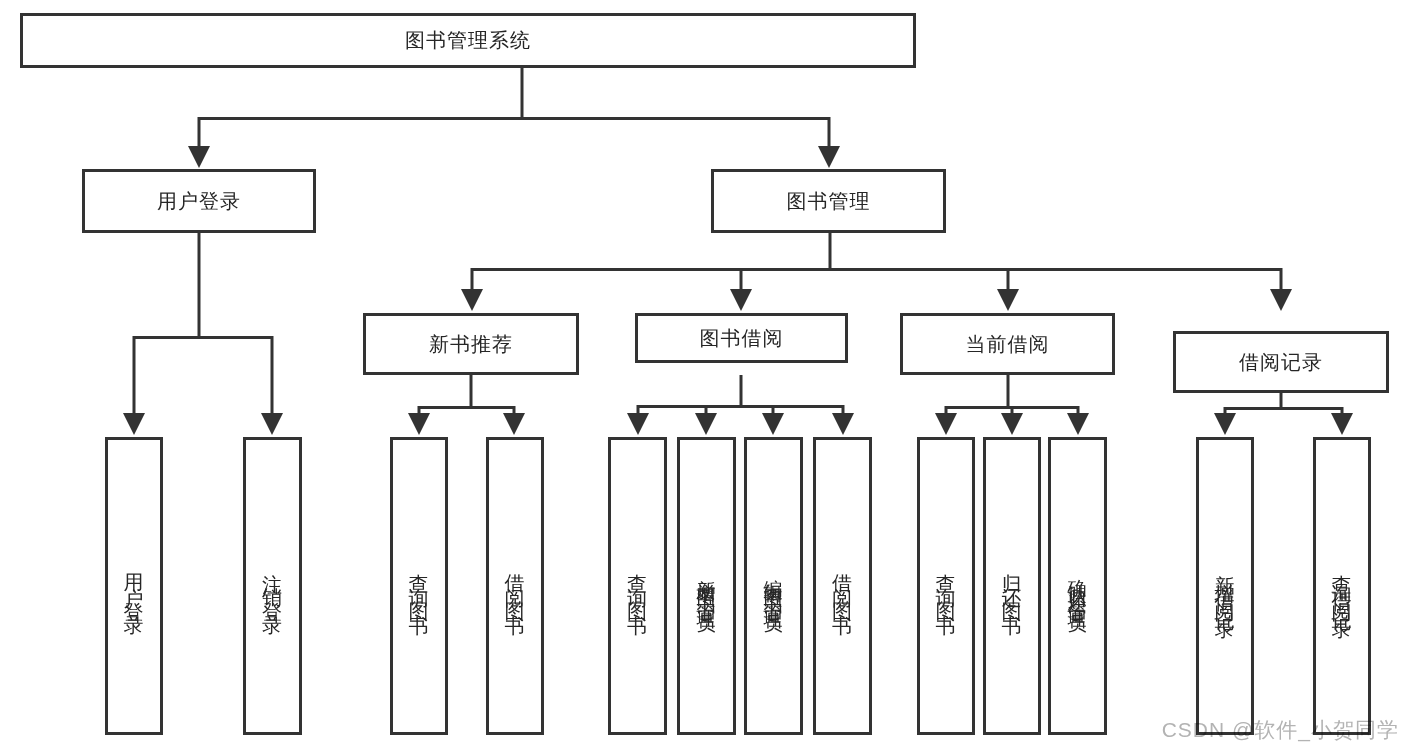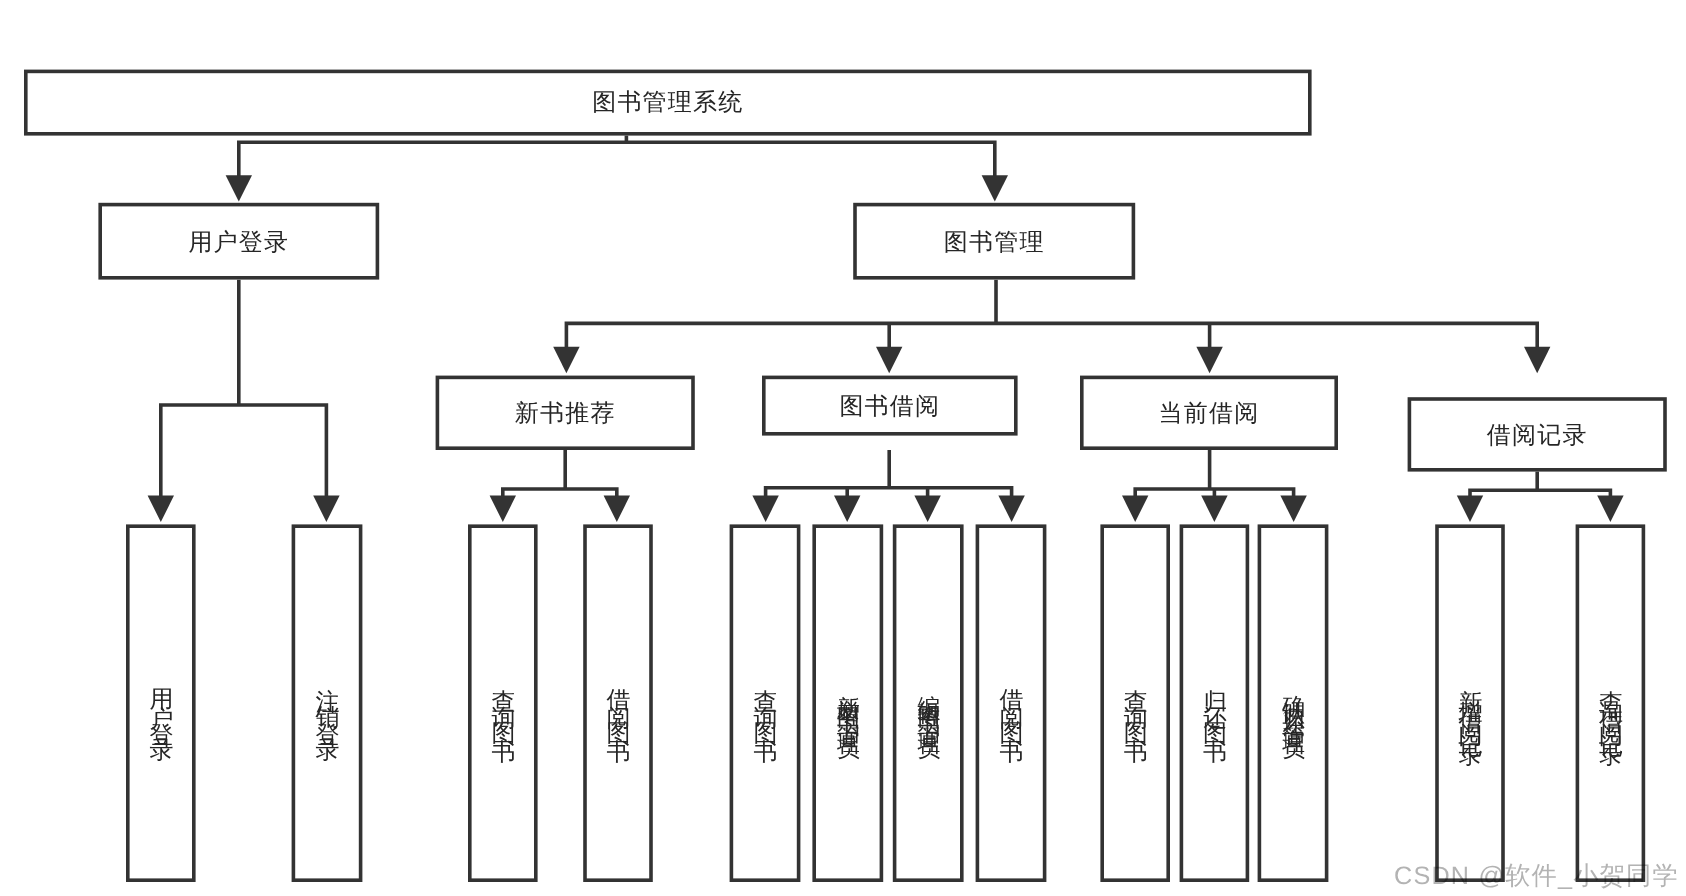--- a/index.html
+++ b/index.html
@@ -130,21 +130,21 @@
     </g>
 
     <g>
       <path d="M1281 375 V408.5"></path>
       <path d="M1225 416 L1225 408.5 L1342 408.5 L1342 416"></path>
       <polygon points="1214,413 1236,413 1225,435"></polygon>
       <polygon points="1331,413 1353,413 1342,435"></polygon>
     </g>
   </svg>
 
-  <div class="node" style="left:20px; top:13px; width:1073px; height:55px;margin-top:45px;">
+  <div class="node" style="left:20px; top:13px; width:896px; height:55px;">
     <span>图书管理系统</span>
   </div>
 
   <div class="node" style="left:82px; top:169px; width:234px; height:64px;">
     <span>用户登录</span>
   </div>
   <div class="node" style="left:363px; top:313px; width:216px; height:62px;">
     <span>新书推荐</span>
   </div>
 

